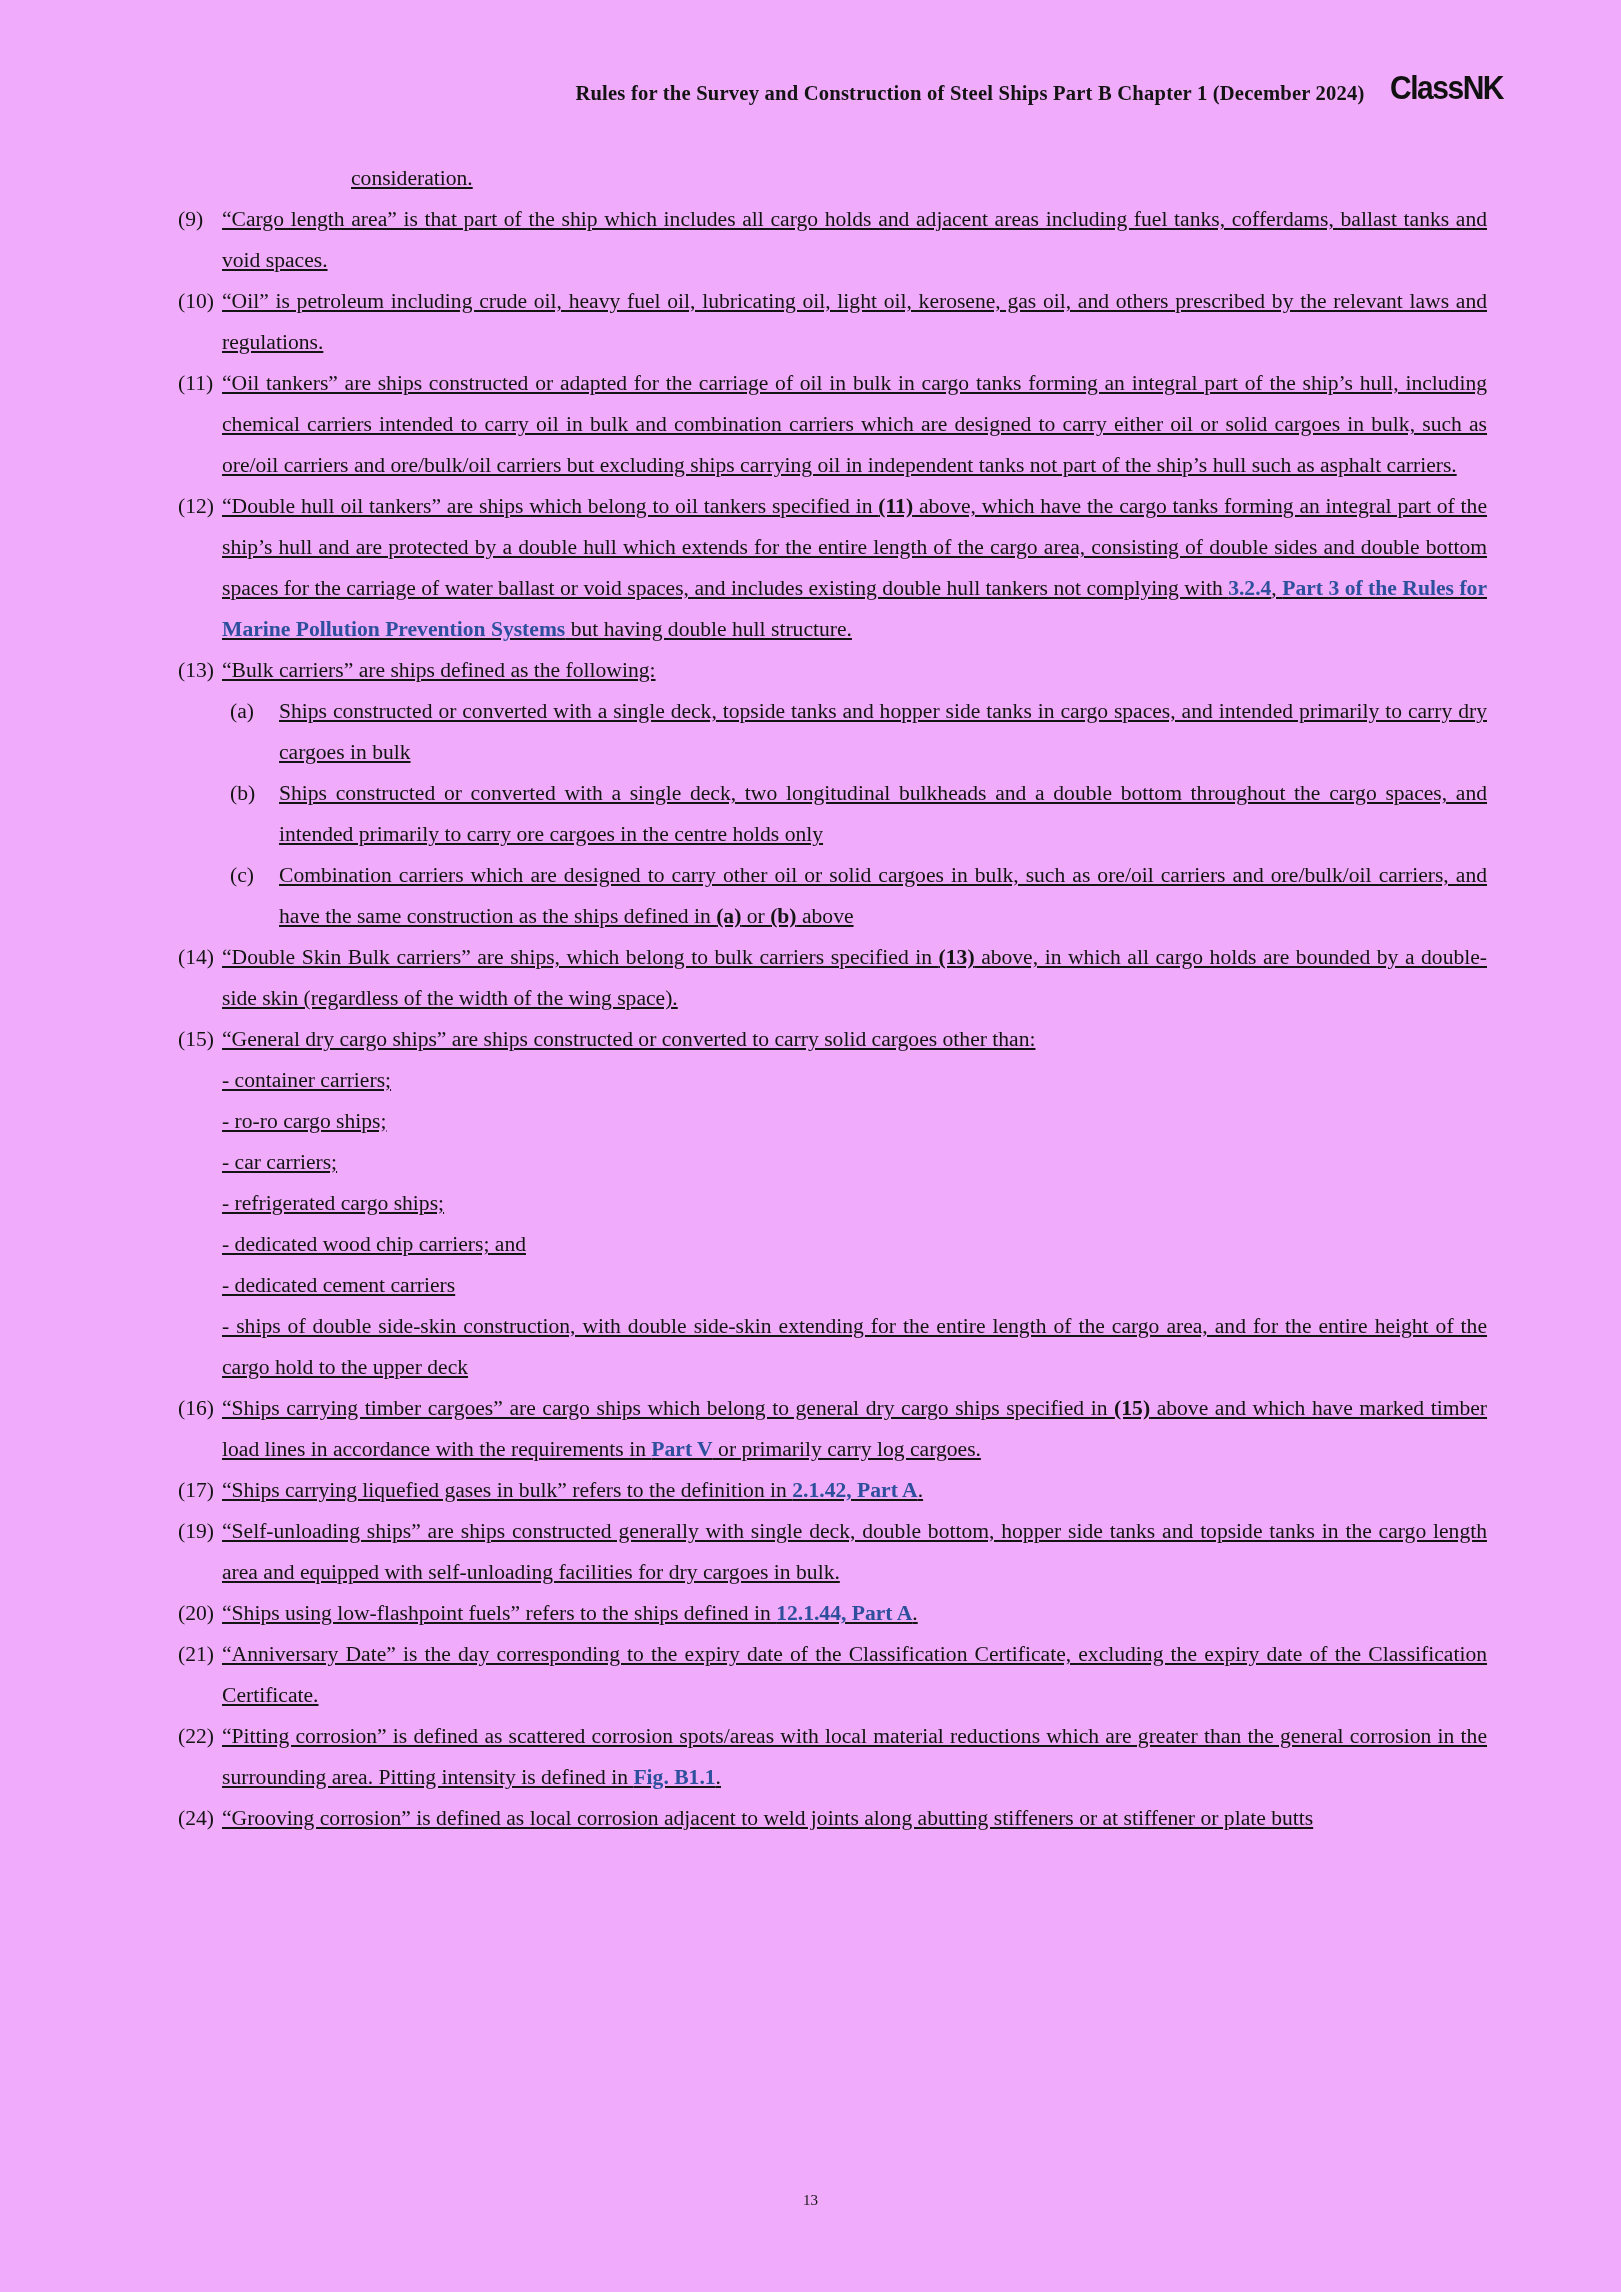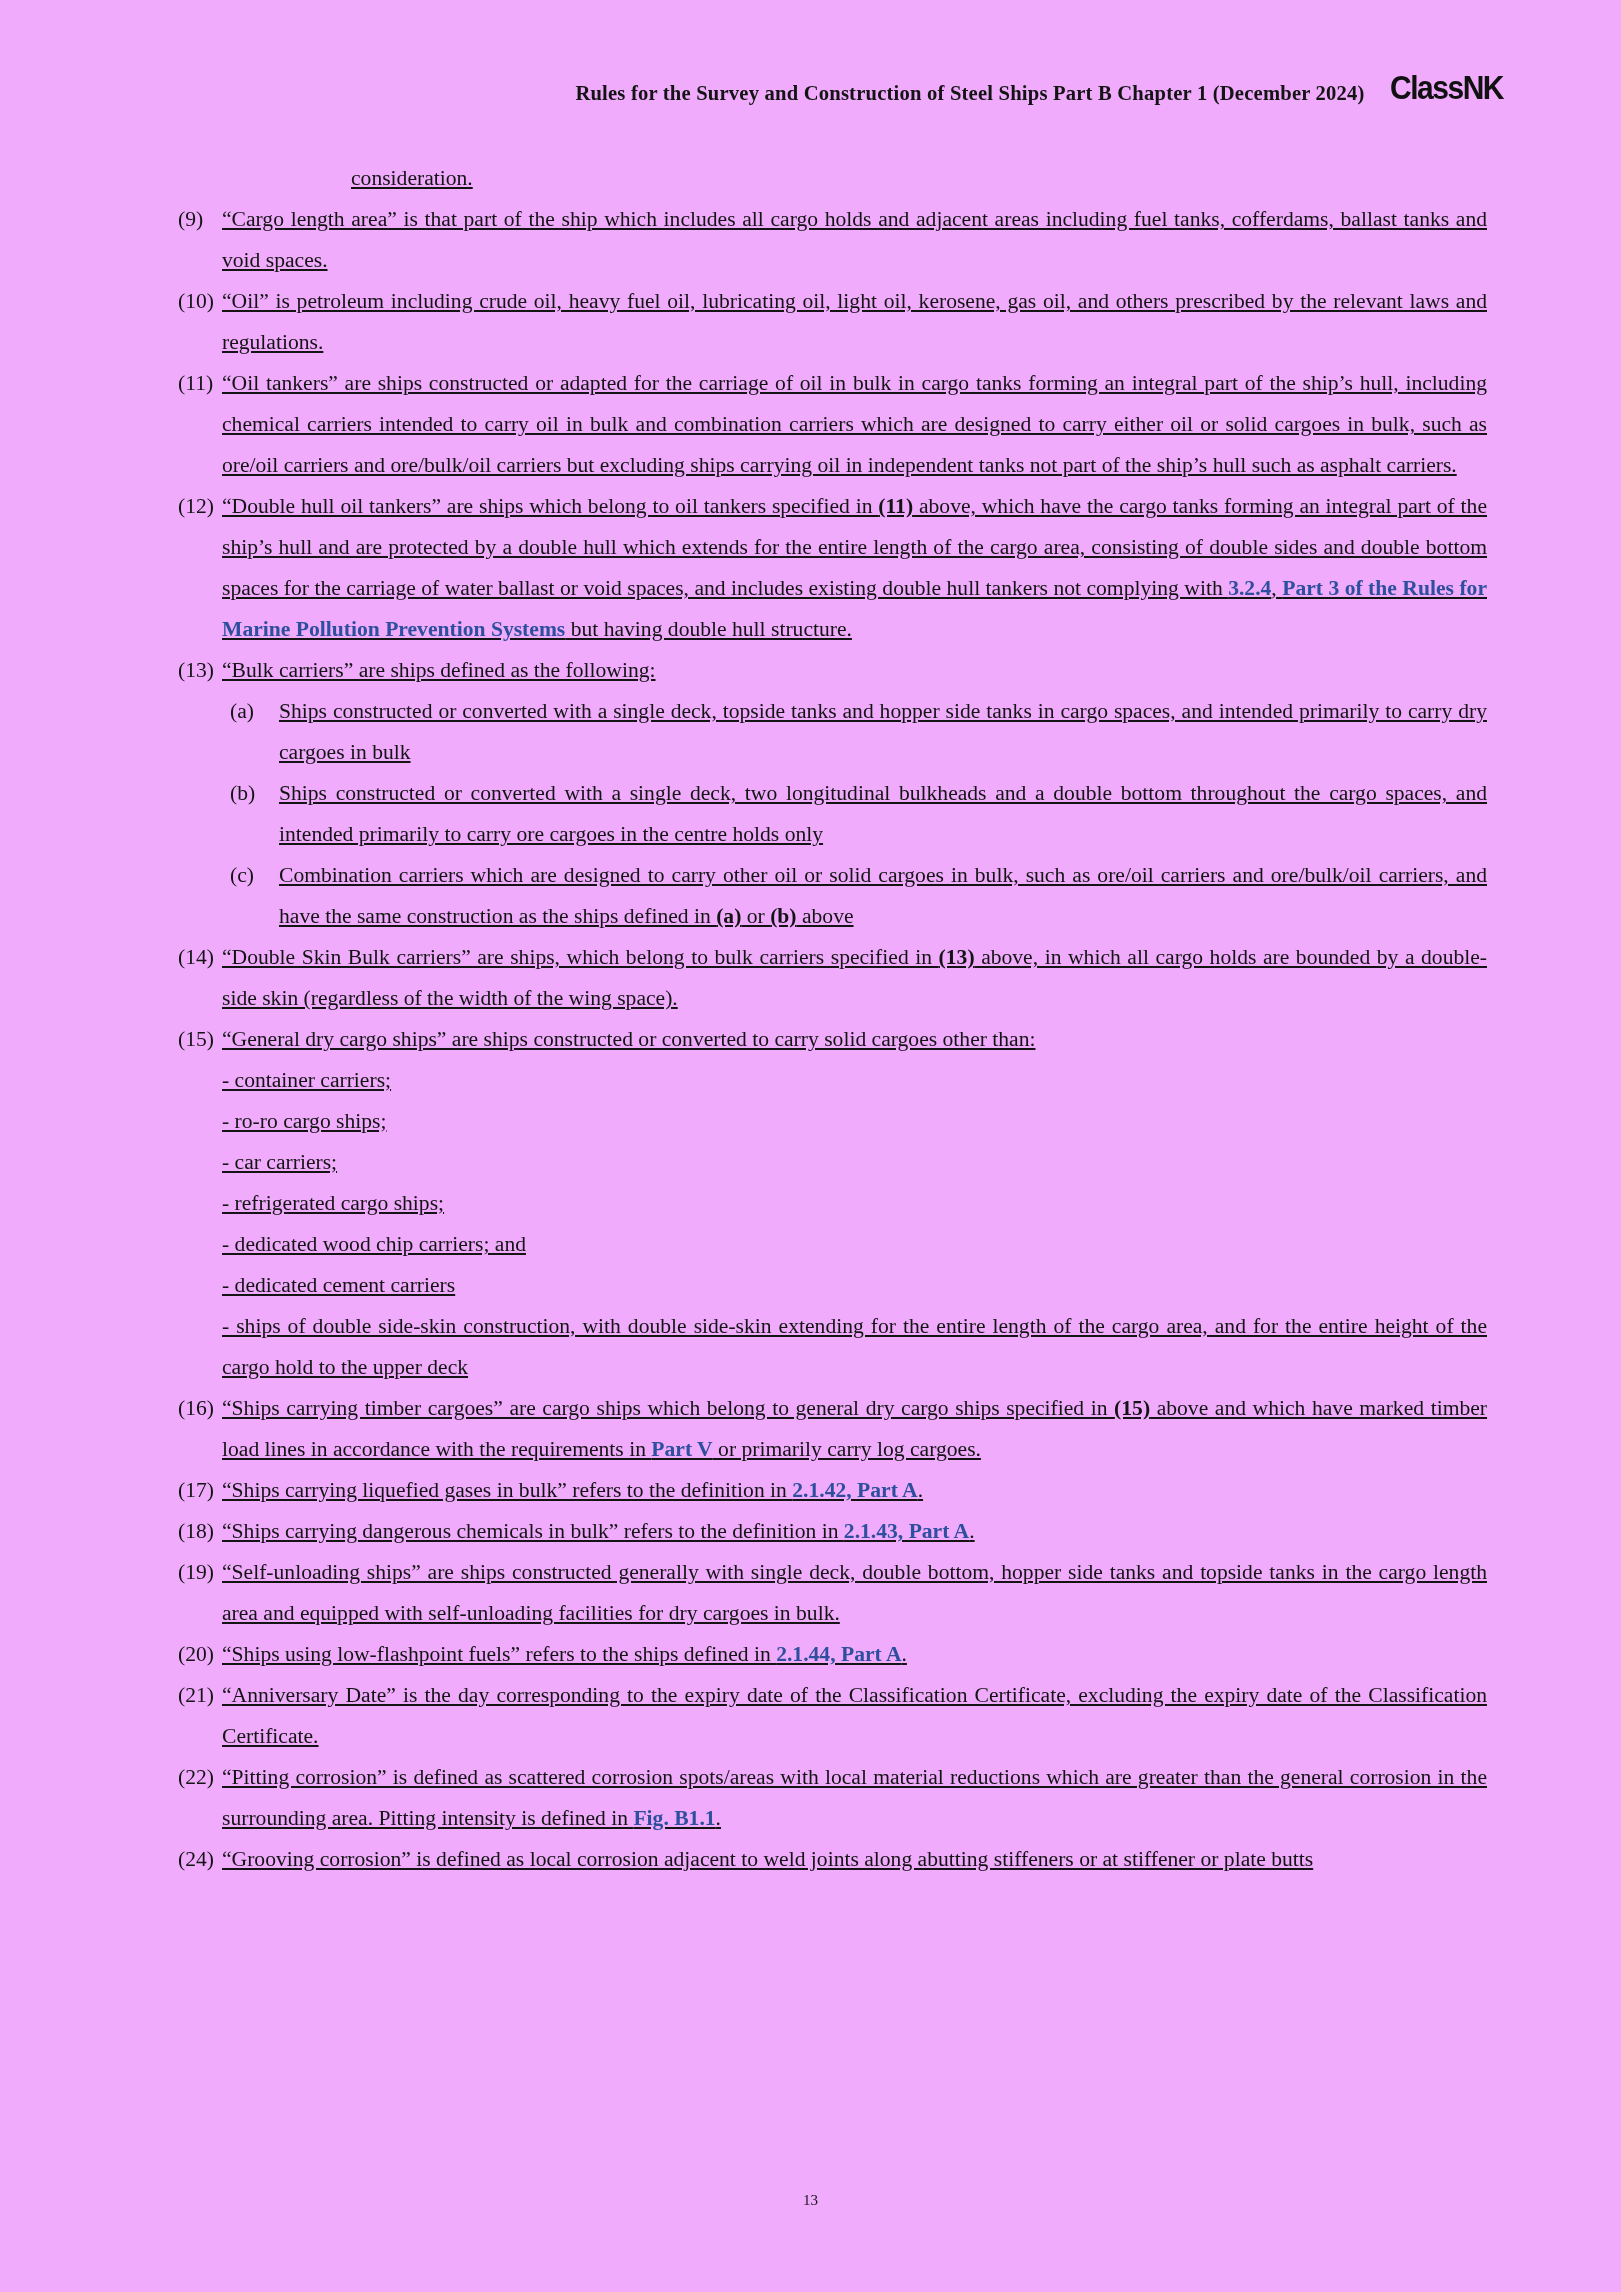--- a/index.html
+++ b/index.html
@@ -86,23 +86,22 @@
       <div class="item"><span class="marker">(15)</span><span>“General dry cargo ships” are ships constructed or converted to carry solid cargoes other than:</span></div>
       <div class="dash">- container carriers;</div>
       <div class="dash">- ro-ro cargo ships;</div>
       <div class="dash">- car carriers;</div>
       <div class="dash">- refrigerated cargo ships;</div>
       <div class="dash">- dedicated wood chip carriers; and</div>
       <div class="dash">- dedicated cement carriers</div>
       <div class="dash">- ships of double side-skin construction, with double side-skin extending for the entire length of the cargo area, and for the entire height of the cargo hold to the upper deck</div>
       <div class="item"><span class="marker">(16)</span><span>“Ships carrying timber cargoes” are cargo ships which belong to general dry cargo ships specified in </span><span class="b">(15)</span><span> above and which have marked timber load lines in accordance with the requirements in </span><span class="link">Part V</span><span> or primarily carry log cargoes.</span></div>
       <div class="item"><span class="marker">(17)</span><span>“Ships carrying liquefied gases in bulk” refers to the definition in </span><span class="link">2.1.42, Part A</span><span>.</span></div>
-      <div class="item"><span class="marker">(18)</span><span>“Ships carrying dangerous chemicals in bulk” refers to the definition in </span><span class="link">2.1.43, Part A</span><span>.</span></div>
       <div class="item"><span class="marker">(19)</span><span>“Self-unloading ships” are ships constructed generally with single deck, double bottom, hopper side tanks and topside tanks in the cargo length area and equipped with self-unloading facilities for dry cargoes in bulk.</span></div>
-      <div class="item"><span class="marker">(20)</span><span>“Ships using low-flashpoint fuels” refers to the ships defined in </span><span class="link">2.1.44, Part A</span><span>.</span></div>
+      <div class="item"><span class="marker">(20)</span><span>“Ships using low-flashpoint fuels” refers to the ships defined in </span><span class="link">12.1.44, Part A</span><span>.</span></div>
       <div class="item"><span class="marker">(21)</span><span>“Anniversary Date” is the day corresponding to the expiry date of the Classification Certificate, excluding the expiry date of the Classification Certificate.</span></div>
       <div class="item"><span class="marker">(22)</span><span>“Pitting corrosion” is defined as scattered corrosion spots/areas with local material reductions which are greater than the general corrosion in the surrounding area. Pitting intensity is defined in </span><span class="link">Fig. B1.1</span><span>.</span></div>
       <div class="item"><span class="marker">(24)</span><span>“Grooving corrosion” is defined as local corrosion adjacent to weld joints along abutting stiffeners or at stiffener or plate butts</span></div>
     </main>
 
   <footer class="page-footer">
     <span>13</span>
   </footer>
 
 </div>

